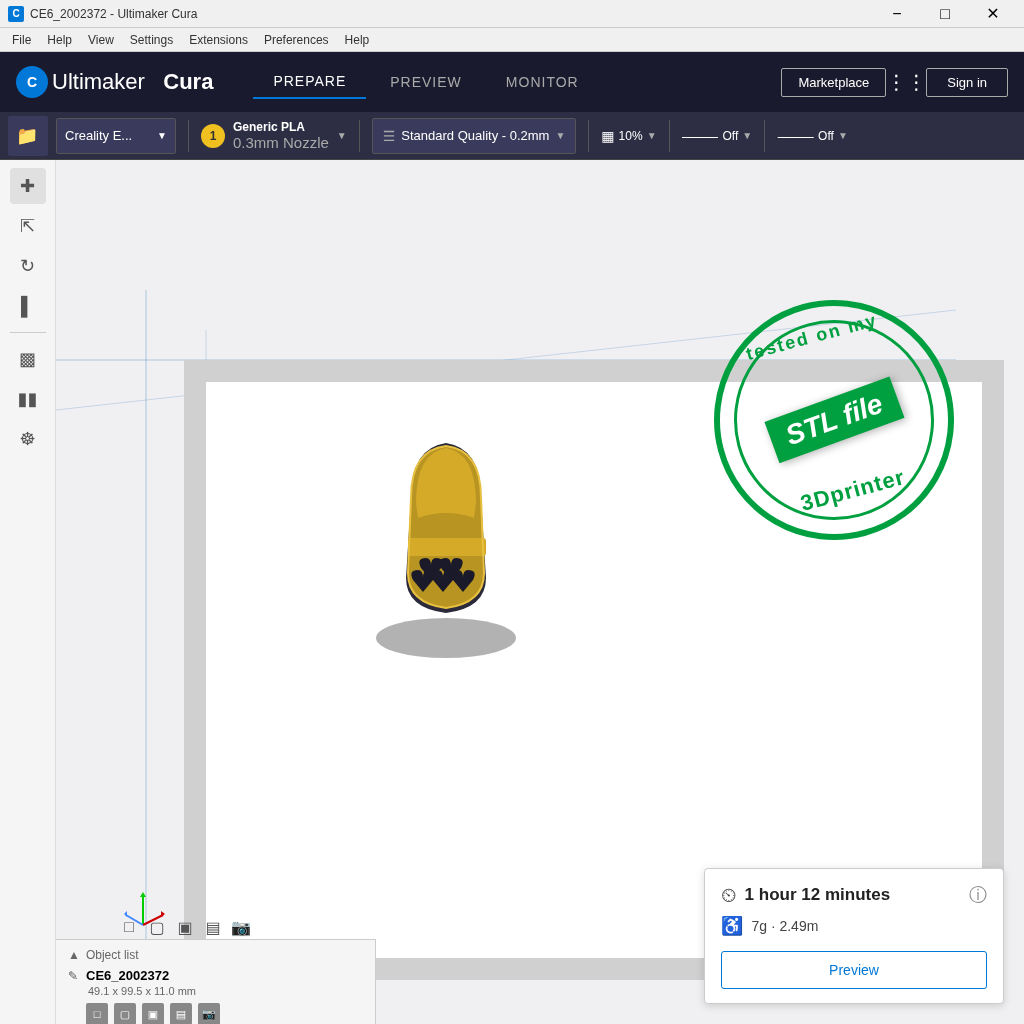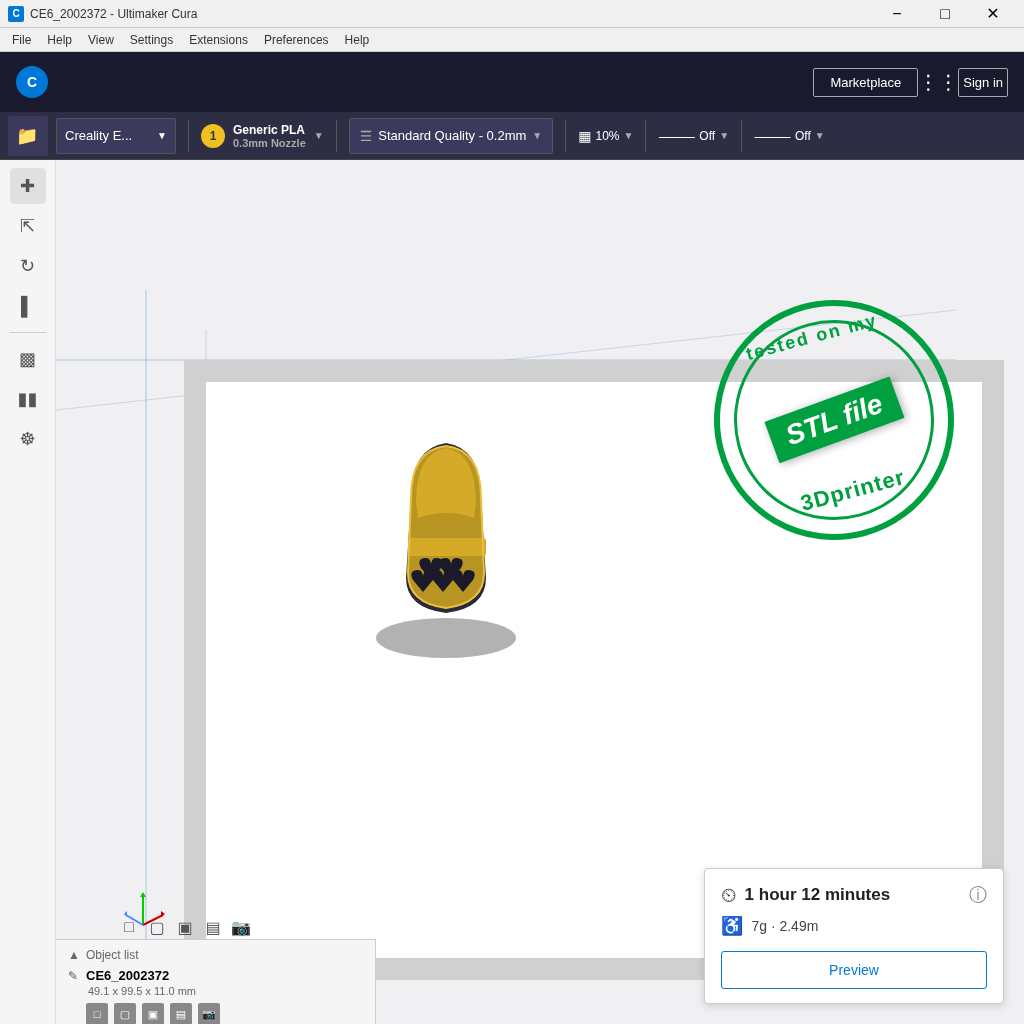--- a/index.html
+++ b/index.html
@@ -41,21 +41,21 @@
       border: none; background: transparent; letter-spacing: 1px; font-weight: 500;
     }
     .nav-tab.active { color: white; border-bottom: 2px solid #0078d7; }
     .header-right { margin-left: auto; display: flex; align-items: center; }
     .marketplace-btn {
       padding: 6px 16px; border: 1px solid #aaa; background: transparent;
       color: white; font-size: 13px; cursor: pointer; border-radius: 2px;
     }
     .grid-icon { color: white; font-size: 20px; cursor: pointer; }
     .signin-btn {
-      padding: 6px 4px; border: 1px solid #aaa; background: transparent;
+      padding: 6px 20px; border: 1px solid #aaa; background: transparent;
       color: white; font-size: 13px; cursor: pointer; border-radius: 2px;
     }
 
     
     .toolbar {
       height: 48px; background: #2d2d44; display: flex; align-items: center;
       padding: 0 8px; gap: 8px; border-bottom: 1px solid #444;
     }
     .toolbar-folder {
       width: 40px; height: 40px; background: #3a3a5c; border: none; cursor: pointer;
@@ -66,21 +66,21 @@
       height: 36px; background: #3a3a5c; border: 1px solid #555; color: white;
       padding: 0 8px; font-size: 13px; cursor: pointer; display: flex; align-items: center;
       gap: 8px; border-radius: 2px; min-width: 120px;
     }
     .toolbar-select .chevron { margin-left: auto; font-size: 10px; }
     .toolbar-divider { width: 1px; height: 32px; background: #555; margin: 0 4px; }
     .printer-info { display: flex; align-items: center; gap: 8px; color: white; }
     .printer-badge { width: 24px; height: 24px; background: #f0c020; border-radius: 50%; display: flex; align-items: center; justify-content: center; color: #333; font-weight: bold; font-size: 12px; }
     .printer-text { font-size: 12px; }
     .printer-text .name { font-weight: 700; }
-    .printer-text .sub { color: #aaa; font-size: 11px; font-weight: bold; }
+    .printer-text .sub { color: #aaa; font-size: 15px; }
     .toolbar-quality {
       height: 36px; background: #3a3a5c; border: 1px solid #555; color: white;
       padding: 0 10px; font-size: 13px; display: flex; align-items: center; gap: 6px;
       border-radius: 2px; min-width: 180px;
     }
     .infill-section { color: white; font-size: 12px; display: flex; align-items: center; gap: 4px; }
     .support-section { color: white; font-size: 12px; display: flex; align-items: center; gap: 4px; }
     .save-toolbar-section { color: white; font-size: 12px; display: flex; align-items: center; gap: 4px; }
     .toolbar-arrow { color: #aaa; font-size: 10px; }
 
@@ -230,20 +230,30 @@
   <span class="menu-item">Extensions</span>
   <span class="menu-item">Preferences</span>
   <span class="menu-item">Help</span>
 </div>
 
 <div class="app-header">
   <div class="app-logo">
     <div class="logo-icon">
         <span>C</span>
       </div>
+    <span class="logo-text">
+      <span class="thin">Ultimaker</span>
+      &nbsp;
+      <span class="bold">Cura</span>
+    </span>
+  </div>
+  <div class="nav-tabs">
+    <button class="nav-tab active">PREPARE</button>
+    <button class="nav-tab">PREVIEW</button>
+    <button class="nav-tab">MONITOR</button>
   </div>
   <div class="header-right">
     <button class="marketplace-btn">Marketplace</button>
     <span class="grid-icon">⋮⋮</span>
     <button class="signin-btn">Sign in</button>
   </div>
 </div>
 
 <div class="toolbar">
   <button class="toolbar-folder">📁</button>

